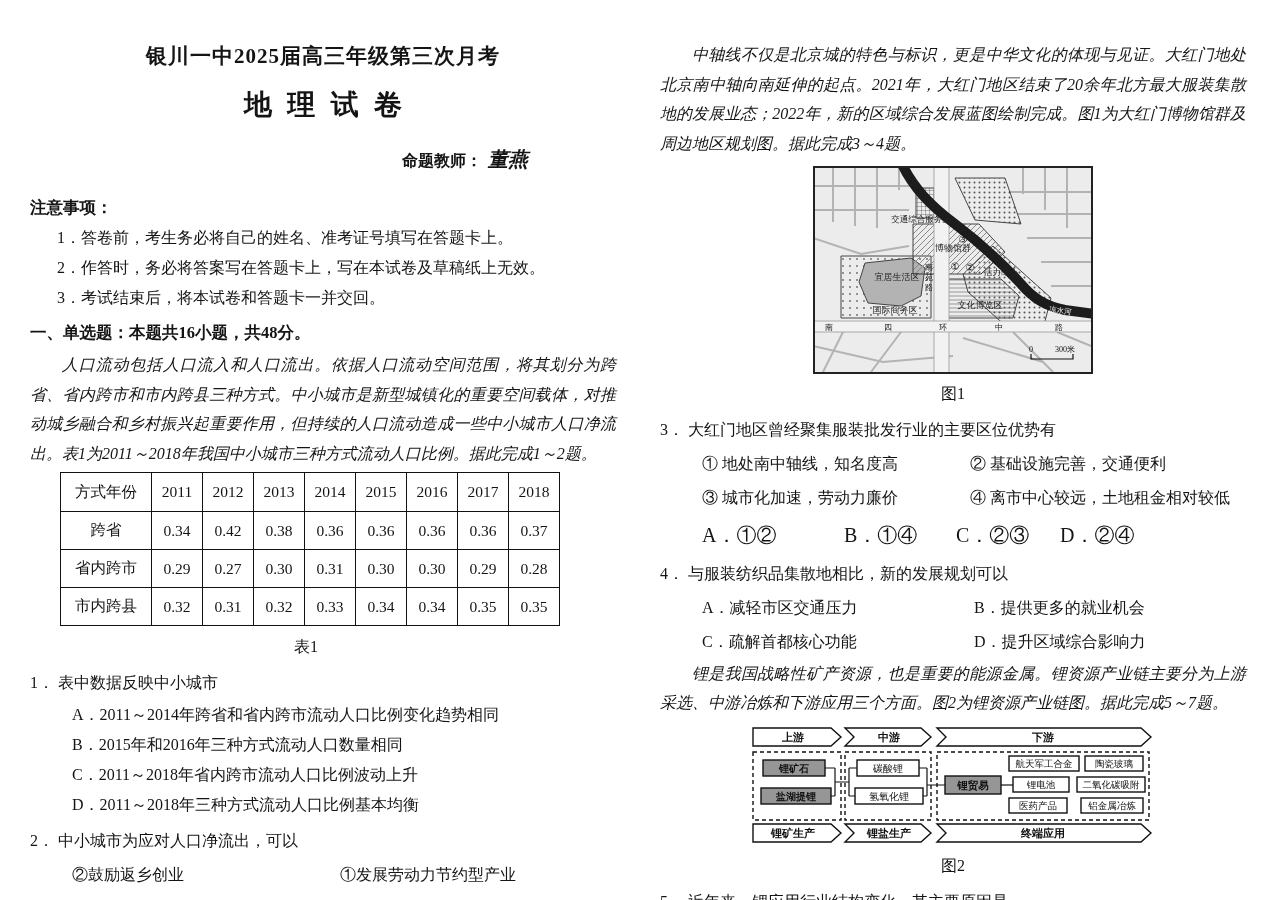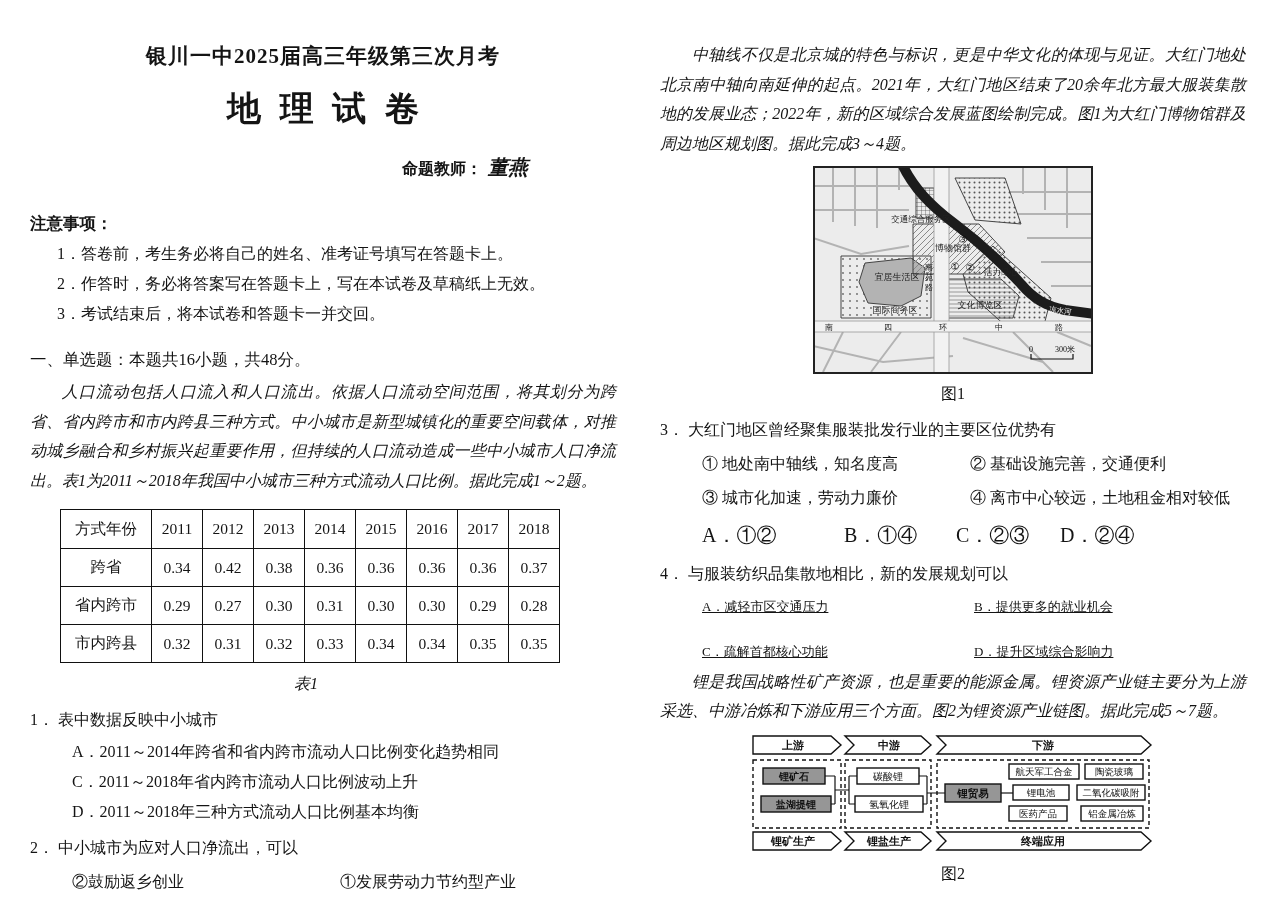--- a/index.html
+++ b/index.html
@@ -6,49 +6,49 @@
   body {
     width:1262px; height:900px; overflow:hidden;
     font-family:"Liberation Serif","DejaVu Serif",serif;
     color:#141414;
   }
   .page { display:flex; padding:26px 14px 0 30px; gap:44px; }
   .col { width:586px; }
 
   
   .school-title { text-align:center; font-size:21px; font-weight:bold; margin:16px 0 0; letter-spacing:1px; }
-  .subject-title { text-align:center; font-size:34px; font-weight:bold; letter-spacing:0.55em; text-indent:0.55em; margin:16px 0 0; }
+  .subject-title { text-align:center; font-size:28px; font-weight:bold; letter-spacing:0.55em; text-indent:0.55em; margin:16px 0 0; }
   .teacher-line { text-align:right; padding-right:88px; font-size:16px; font-weight:bold; margin:22px 0 4px; }
   .teacher-name { font-style:italic; font-size:20px; margin-left:6px; }
-  .notice-title { font-weight:bold; font-size:16.5px; margin-top:32px; font-family:"Liberation Sans","DejaVu Sans",sans-serif;}
+  .notice-title { font-weight:bold; font-size:16.5px; margin-top:24px; font-family:"Liberation Sans","DejaVu Sans",sans-serif;}
   .notice-item { font-size:16px; margin:9px 0 0 27px; }
-  .section-title { font-weight:normal; font-size:16.5px; margin-top:24px; }
+  .section-title { font-weight:bold; font-size:16.5px; margin-top:13px; }
 
   
   .passage { font-size:16px; line-height:1.85; text-align:justify; text-indent:2em; margin:6px 0 0; font-style:italic; }
 
   
-  .t1 { border-collapse:collapse; margin:14px 0 0 30px; }
+  .t1 { border-collapse:collapse; margin:4px 0 0 30px; }
   .t1 th,.t1 td { border:1.3px solid #111; text-align:center; font-size:15.5px; font-weight:normal; padding:0; }
   .t1 th.c0,.t1 td.c0 { width:90px; }
   .t1 th,.t1 td { width:50px; height:37px; }
   .t1 tr.hdr th { height:38px; }
-  .tbl-caption { width:492px; margin-left:30px; text-align:center; font-size:16px; margin-top:11px;font-style:italic; }
+  .tbl-caption { width:492px; margin-left:30px; text-align:center; font-size:16px; margin-top:11px; }
 
   
   .question { margin-top:12px; }
   .q-stem { display:flex; font-size:16px; line-height:1.6; }
   .qnum { flex:0 0 28px; }
   .opt-col .opt { margin:9px 0 0 42px; font-size:16px; }
   .items-grid { display:grid; grid-template-columns:268px auto; row-gap:13px; margin:11px 0 0 42px; font-size:16px; }
   .answers-row { display:flex; margin:13px 0 0 42px; font-size:20px; }
   .answers-row span:nth-child(1){ width:142px; }
   .answers-row span:nth-child(2){ width:112px; }
   .answers-row span:nth-child(3){ width:104px; }
-  .opts-grid { display:grid; grid-template-columns:272px auto; row-gap:27px; margin:11px 0 0 42px; font-size:13px;text-decoration:underline; }
+  .opts-grid { display:grid; grid-template-columns:272px auto; row-gap:13px; margin:11px 0 0 42px; font-size:16px; }
 
   
   .fig-wrap { text-align:center; margin-top:8px; }
   .fig-caption { text-align:center; font-size:16px; margin-top:6px; }
   svg text { font-family:"Liberation Serif","DejaVu Serif",serif; }
 </style>
 </head>
 <body>
 
 <div class="page">
@@ -119,20 +119,21 @@
       </table>
     <div class="tbl-caption">表1</div>
 
     <div class="question">
       <div class="q-stem">
           <span class="qnum">1．</span>
           <span>表中数据反映中小城市</span>
         </div>
       <div class="opt-col">
         <div class="opt">A．2011～2014年跨省和省内跨市流动人口比例变化趋势相同</div>
+        <div class="opt">B．2015年和2016年三种方式流动人口数量相同</div>
         <div class="opt">C．2011～2018年省内跨市流动人口比例波动上升</div>
         <div class="opt">D．2011～2018年三种方式流动人口比例基本均衡</div>
       </div>
     </div>
 
     <div class="question">
       <div class="q-stem">
           <span class="qnum">2．</span>
           <span>中小城市为应对人口净流出，可以</span>
         </div>

